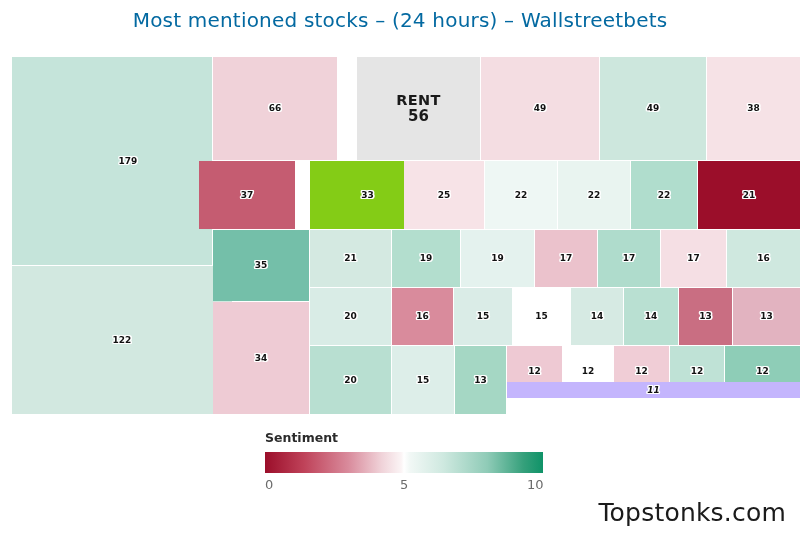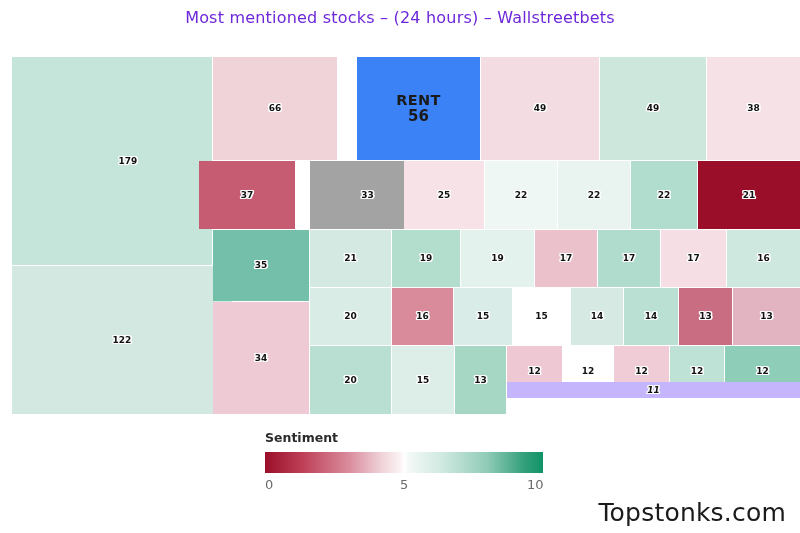--- a/index.html
+++ b/index.html
@@ -16,23 +16,23 @@
     overflow: hidden;
     position: relative;
   }
 
   #chart-title {
     position: absolute;
     left: 0;
     top: 8px;
     width: 800px;
     text-align: center;
-    font-size: 16px;
+    font-size: 20px;
     font-weight: 400;
-    color: #6d28d9;
+    color: #0369a1;
     letter-spacing: 0.2px;
   }
 
   #treemap {
     position: absolute;
     left: 12px;
     top: 57px;
     width: 788px;
     height: 357px;
     background: #ffffff;
@@ -151,21 +151,21 @@
     <div class="tile" style="left: 0px; top: 209px; width: 220px; height: 148px; background: rgb(210, 232, 224);">
       <div class="tile-inner">
         <div class="tile-value">122</div>
       </div>
     </div>
     <div class="tile" style="left: 201px; top: 0px; width: 124px; height: 103px; background: rgb(240, 210, 217);">
       <div class="tile-inner">
         <div class="tile-value">66</div>
       </div>
     </div>
-    <div class="tile has-ticker" style="left: 345px; top: 0px; width: 123px; height: 103px; background: #3b82f6;">
+    <div class="tile has-ticker" style="left: 345px; top: 0px; width: 123px; height: 103px; background: #e5e5e5;">
       <div class="tile-inner">
         <div class="tile-ticker">RENT</div>
         <div class="tile-value">56</div>
       </div>
     </div>
     <div class="tile" style="left: 469px; top: 0px; width: 118px; height: 103px; background: rgb(244, 221, 226);">
       <div class="tile-inner">
         <div class="tile-value">49</div>
       </div>
     </div>
@@ -177,21 +177,21 @@
     <div class="tile" style="left: 695px; top: 0px; width: 93px; height: 103px; background: rgb(246, 226, 230);">
       <div class="tile-inner">
         <div class="tile-value">38</div>
       </div>
     </div>
     <div class="tile" style="left: 187px; top: 104px; width: 96px; height: 68px; background: rgb(197, 92, 113);">
       <div class="tile-inner">
         <div class="tile-value">37</div>
       </div>
     </div>
-    <div class="tile" style="left: 298px; top: 104px; width: 115px; height: 68px; background: #a3a3a3;">
+    <div class="tile" style="left: 298px; top: 104px; width: 115px; height: 68px; background: #84cc16;">
       <div class="tile-inner">
         <div class="tile-value">33</div>
       </div>
     </div>
     <div class="tile" style="left: 392px; top: 104px; width: 80px; height: 68px; background: rgb(247, 227, 231);">
       <div class="tile-inner">
         <div class="tile-value">25</div>
       </div>
     </div>
     <div class="tile" style="left: 473px; top: 104px; width: 72px; height: 68px; background: rgb(238, 247, 244);">

